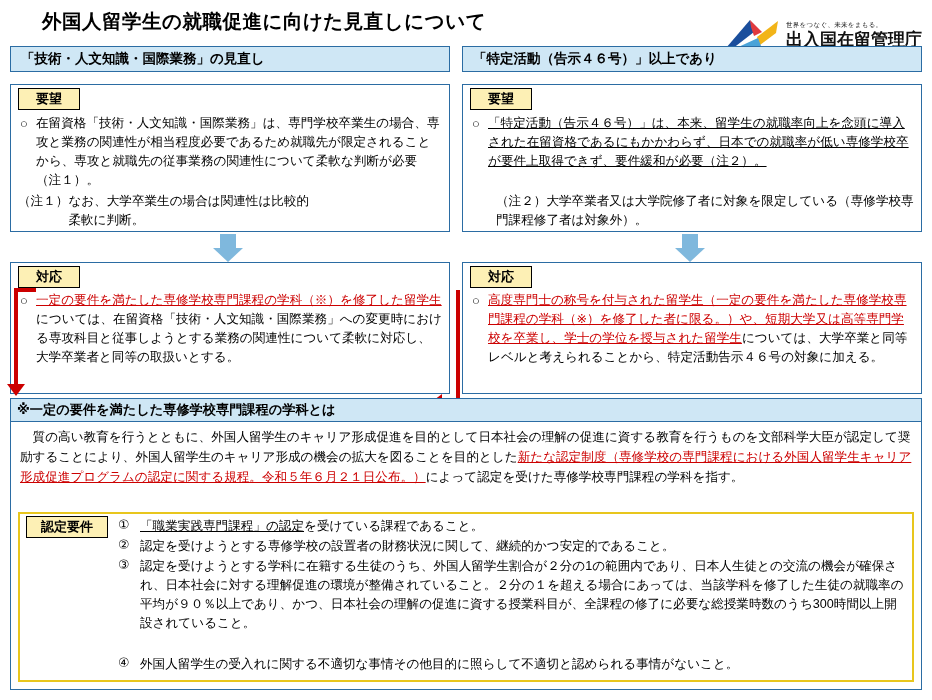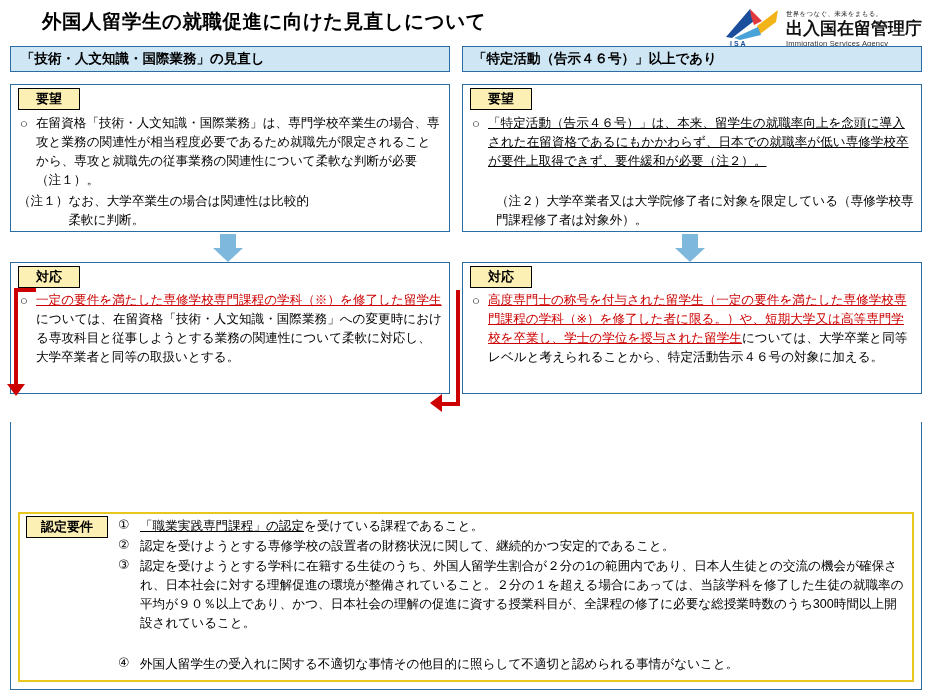--- a/index.html
+++ b/index.html
@@ -16,21 +16,21 @@
   
   .header{
     position:absolute;left:0;top:0;width:932px;height:44px;
   }
   .doc-title{
     position:absolute;left:42px;top:8px;
     font-size:19.5px;font-weight:bold;letter-spacing:.5px;
     color:#000;white-space:nowrap;
   }
   .logo-wrap{
-    position:absolute;right:10px;top:7px;
+    position:absolute;right:10px;top:18px;
     display:flex;align-items:flex-start;gap:6px;
   }
   .logo-mark{width:56px;height:40px;position:relative;}
   .logo-text{display:flex;flex-direction:column;justify-content:center;padding-top:3px;}
   .logo-tag{font-size:6.5px;color:#222;letter-spacing:.3px;white-space:nowrap;}
   .logo-main{font-size:17px;font-weight:bold;color:#111;white-space:nowrap;line-height:1.15;}
   .logo-sub{font-size:7.5px;color:#333;white-space:nowrap;letter-spacing:.2px;}
   .isa-label{
     position:absolute;left:6px;bottom:0px;font-size:7px;font-weight:bold;
     letter-spacing:2px;color:#1a4e9c;
@@ -178,23 +178,25 @@
   <div class="tag" style="left:470px;top:266px;width:62px;height:22px;">対応</div>
   <div class="circ" style="left:472px;top:294px;">○</div>
   <div class="txt" style="left:488px;top:291px;width:426px;"><span class="redu">高度専門士の称号を付与された留学生（一定の要件を満たした専修学校専門課程の学科（※）を修了した者に限る。）や、短期大学又は高等専門学校を卒業し、学士の学位を授与された留学生</span><span>については、大学卒業と同等レベルと考えられることから、特定活動告示４６号の対象に加える。</span></div>
 
   <div class="red-left" style="left:430px;top:290px;width:40px;height:122px;">
     <div class="v" style="left:26px;top:0;height:116px;"></div>
     <div class="h" style="left:10px;top:112px;width:20px;"></div>
     <div class="head" style="left:0px;top:104px;"></div>
   </div>
 
+  <div class="def-band" style="left:10px;top:398px;width:912px;height:24px;">※一定の要件を満たした専修学校専門課程の学科とは</div>
 
   <div class="def-body" style="left:10px;top:422px;width:912px;height:268px;"></div>
 
+  <div class="txt" style="left:20px;top:428px;width:892px;line-height:1.58;"><span>　質の高い教育を行うとともに、外国人留学生のキャリア形成促進を目的として日本社会の理解の促進に資する教育を行うものを文部科学大臣が認定して奨励することにより、外国人留学生のキャリア形成の機会の拡大を図ることを目的とした</span><span class="redu">新たな認定制度（専修学校の専門課程における外国人留学生キャリア形成促進プログラムの認定に関する規程。令和５年６月２１日公布。）</span><span>によって認定を受けた専修学校専門課程の学科を指す。</span></div>
 
   <div class="yellowbox" style="left:18px;top:512px;width:896px;height:170px;"></div>
   <div class="tag" style="left:26px;top:516px;width:82px;height:22px;">認定要件</div>
 
   <div class="num" style="left:118px;top:517px;">①</div>
   <div class="txt" style="left:140px;top:517px;width:766px;"><span class="u">「職業実践専門課程」の認定</span><span>を受けている課程であること。</span></div>
 
   <div class="num" style="left:118px;top:537px;">②</div>
   <div class="txt" style="left:140px;top:537px;width:766px;">認定を受けようとする専修学校の設置者の財務状況に関して、継続的かつ安定的であること。</div>
 

